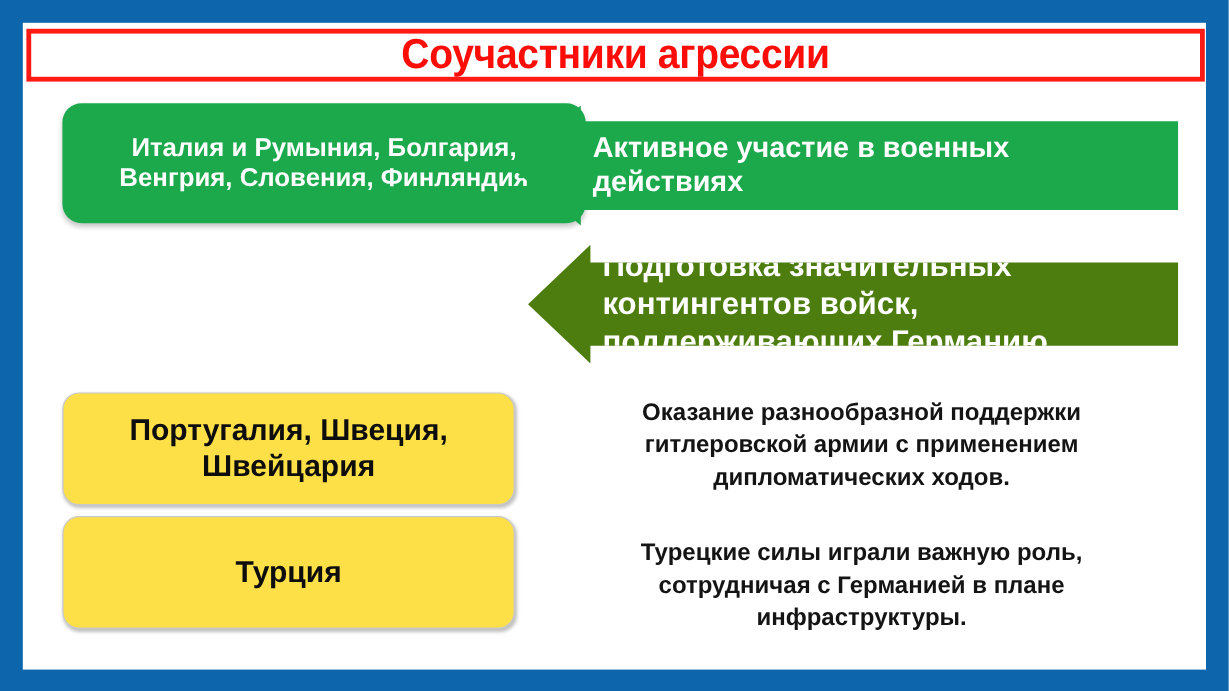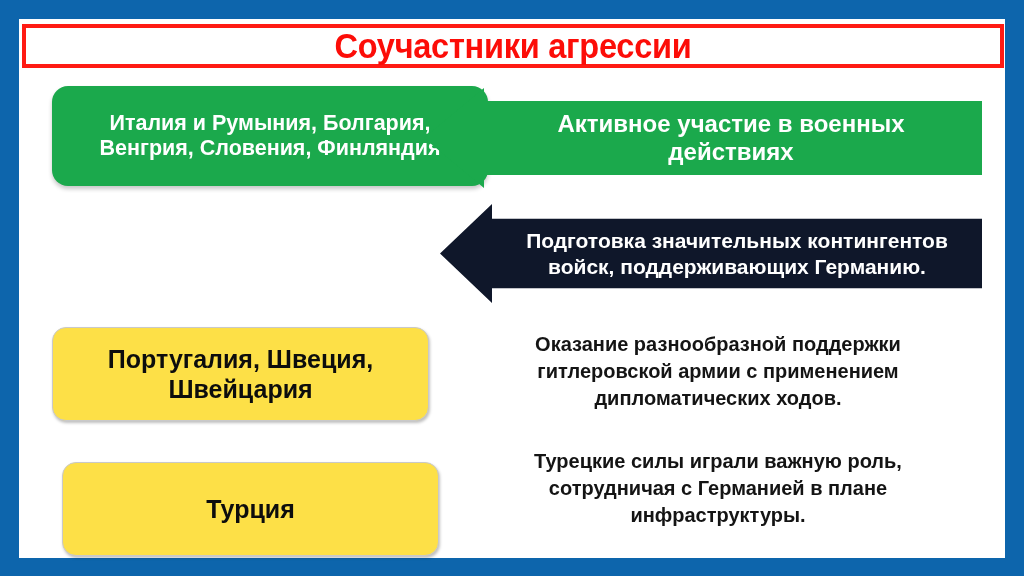--- a/index.html
+++ b/index.html
@@ -102,34 +102,32 @@
     box-shadow: 1px 2px 3px rgba(0,0,0,0.25);
     font-weight: bold;
   }
   .box-white-1 {
     top: 327px;
     height: 94px;
     font-size: 25px;
     line-height: 1.2;
   }
   .box-white-2 {
-    top: 462px;
+    top: 430px;
     height: 94px;
     font-size: 25px;
     line-height: 1.2;
-    margin-left: 10px;
   }
 
   
   .arrow {
     position: absolute;
     display: flex;
     align-items: center;
     justify-content: center;
-    text-align: center;
     color: #ffffff;
     font-weight: bold;
     box-sizing: border-box;
   }
   .arrow-green {
     left: 424px;
     top: 88px;
     width: 558px;
     height: 100px;
     background: #1ba94c;
@@ -137,22 +135,22 @@
     line-height: 1.18;
     padding-left: 70px;
     padding-right: 14px;
     clip-path: polygon(0% 50%, 60px 0%, 60px 13%, 100% 13%, 100% 87%, 60px 87%, 60px 100%);
   }
   .arrow-blue {
     left: 440px;
     top: 204px;
     width: 542px;
     height: 99px;
-    background: #0f172a;
-    font-size: 21px;
+    background: #4d7c0f;
+    font-size: 26px;
     line-height: 1.22;
     padding-left: 62px;
     padding-right: 10px;
     clip-path: polygon(0% 50%, 52px 0%, 52px 15%, 100% 15%, 100% 85%, 52px 85%, 52px 100%);
   }
 
   
   .para {
     position: absolute;
     text-align: center;

